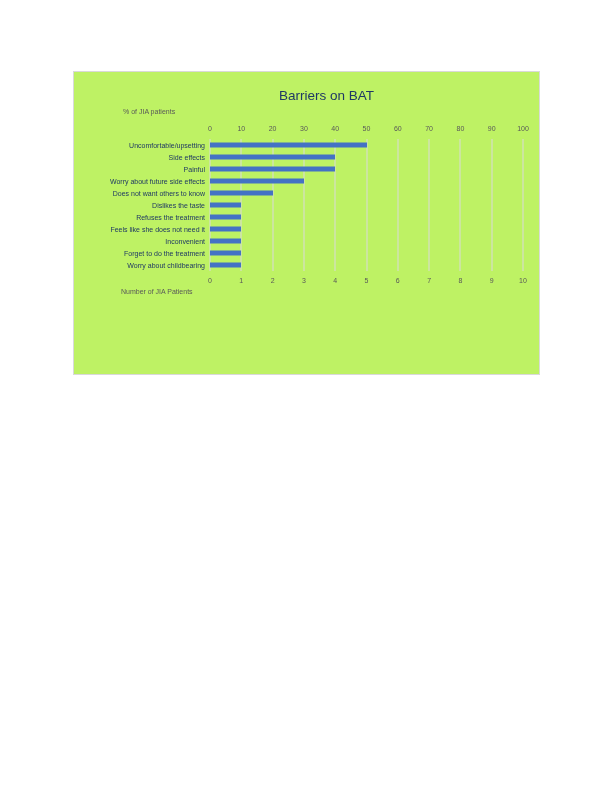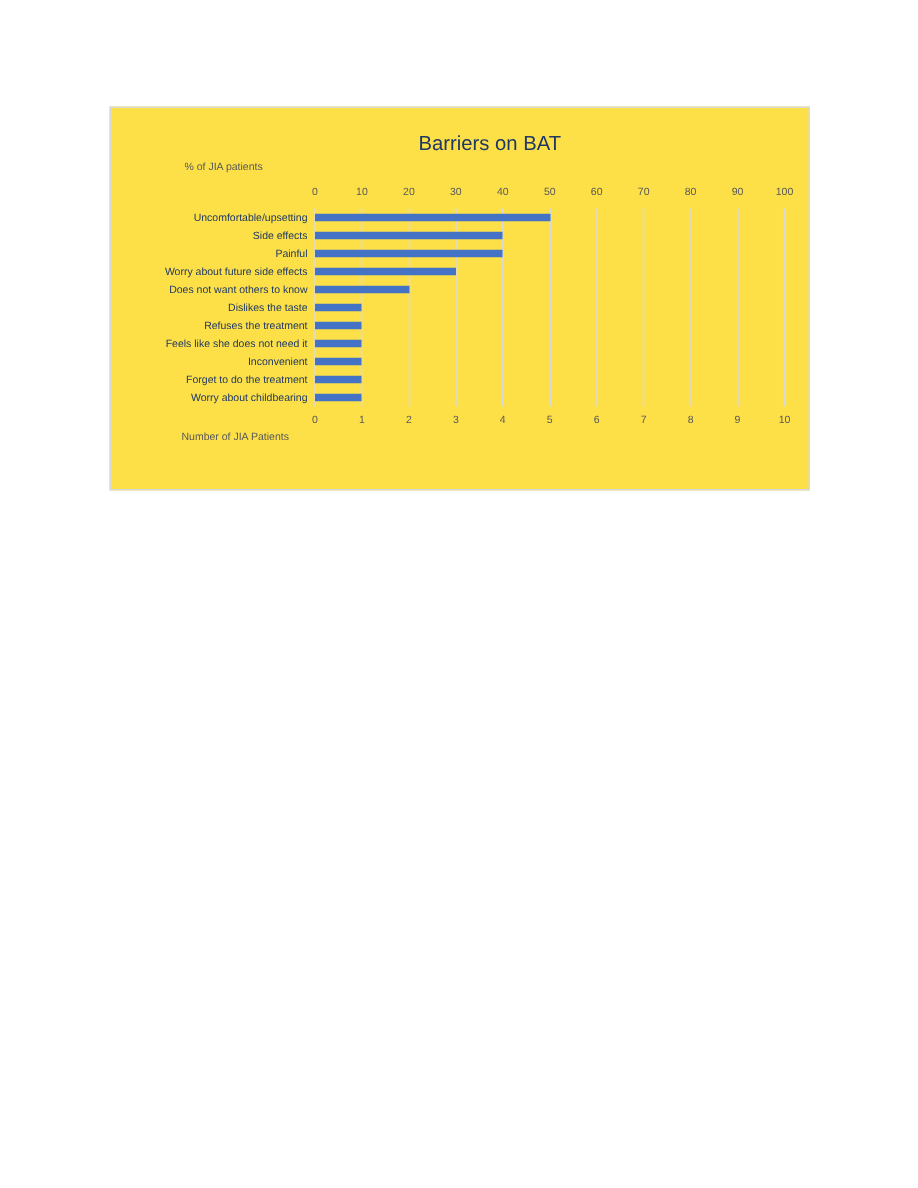--- a/index.html
+++ b/index.html
@@ -11,22 +11,22 @@
     overflow: hidden;
   }
   .page {
     position: absolute; left: 0; top: 0;
     width: 612px; height: 792px;
     background: #ffffff;
   }
   .chart-frame {
     position: absolute;
     left: 73px; top: 71px;
-    width: 467px; height: 256px;
-    background: #fde047;
+    width: 467px; height: 304px;
+    background: #bef264;
     border: 1px solid #d9d9d9;
   }
   .chart-title {
     position: absolute;
     left: 40px; right: 0; top: 16px;
     text-align: center;
     font-size: 13.5px;
     font-weight: 400;
     color: #1f3864;
     white-space: nowrap;

